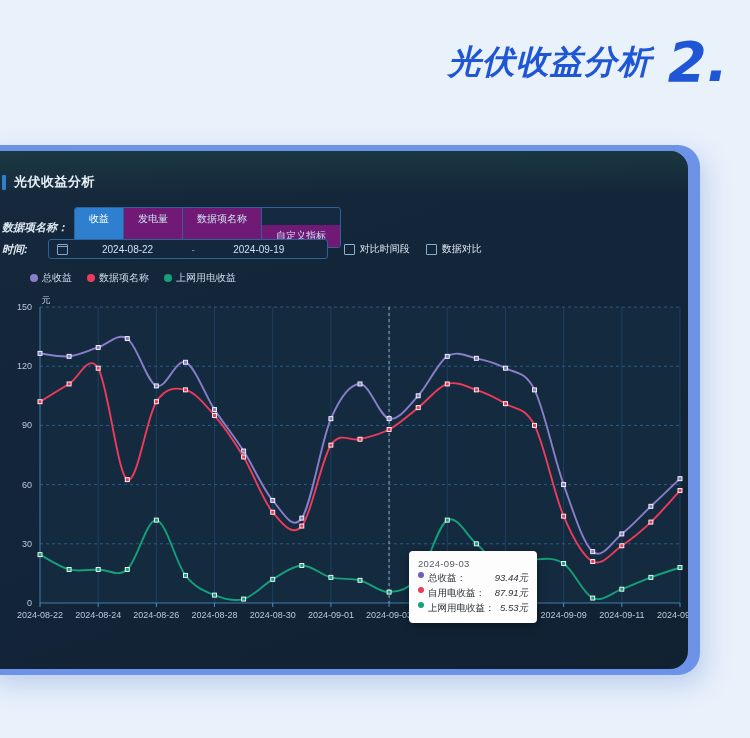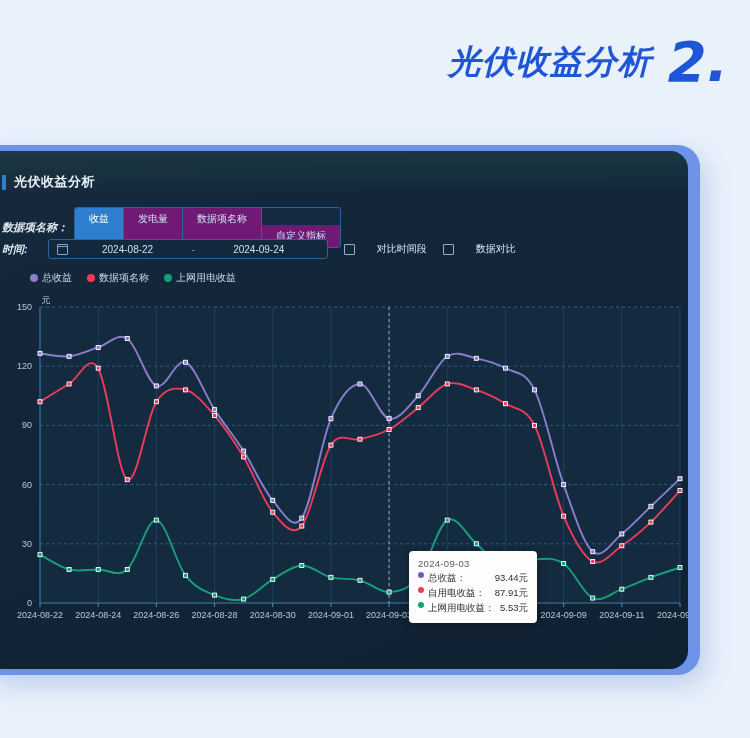--- a/index.html
+++ b/index.html
@@ -174,21 +174,21 @@
   .date-sep {
     font-size: 10px;
     color: #7e95ab;
     padding: 0 4px;
   }
 
   .chk-wrap {
     display: flex;
     align-items: center;
     margin-left: 16px;
-    gap: 22px;
+    gap: 5px;
     cursor: pointer;
   }
   .chk-box {
     width: 9px; height: 9px;
     border: 1px solid #8fb0cc;
     border-radius: 1px;
     background: transparent;
     flex: none;
   }
   .chk-label {
@@ -270,21 +270,21 @@
     margin-top: 2px;
     white-space: nowrap;
   }
   .tt-dot {
     width: 6px; height: 6px;
     border-radius: 50%;
     margin-right: 4px;
     flex: none;
   }
   .tt-name { }
-  .tt-val { margin-left: auto; padding-left: 4px; }
+  .tt-val { margin-left: auto; padding-left: 4px; font-style: italic; }
 </style>
 </head>
 <body>
 
 <div class="page-heading">
   <span class="heading-title">光伏收益分析</span>
   <span class="heading-number">2.</span>
 </div>
 
 <div class="panel-wrap">
@@ -306,21 +306,21 @@
       </div>
     </div>
 
     <div class="toolbar-row row-time">
       <span class="field-label">时间:</span>
 
       <div class="date-picker">
         <span class="cal-icon"></span>
         <span class="date-text">2024-08-22</span>
         <span class="date-sep">-</span>
-        <span class="date-text">2024-09-24</span>
+        <span class="date-text">2024-09-19</span>
       </div>
 
       <div class="chk-wrap">
         <span class="chk-box"></span>
         <span class="chk-label">对比时间段</span>
       </div>
 
       <div class="chk-wrap">
         <span class="chk-box"></span>
         <span class="chk-label">数据对比</span>

